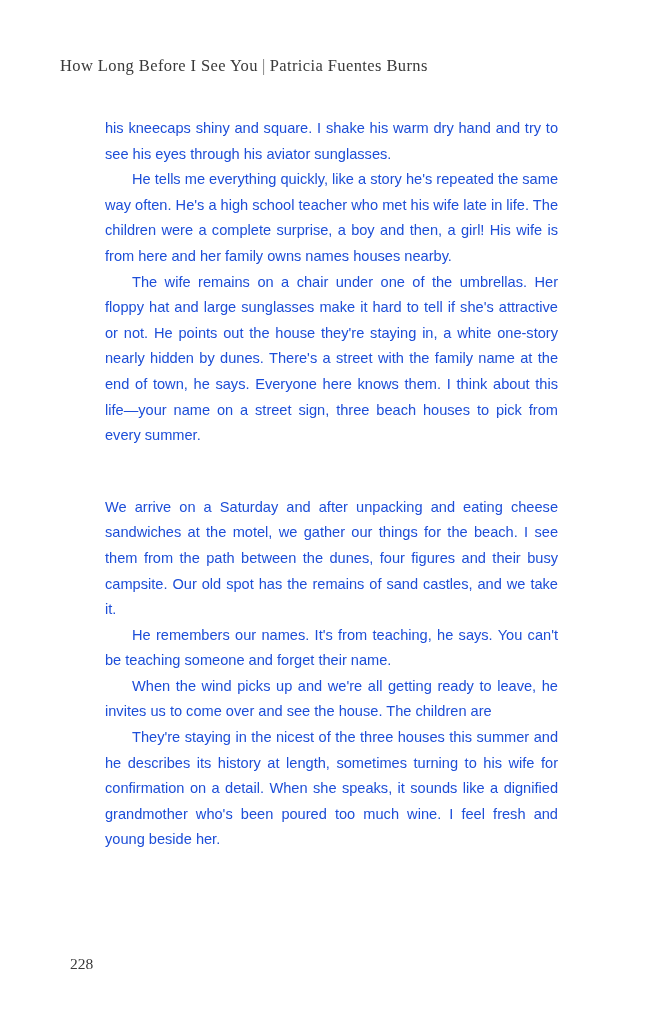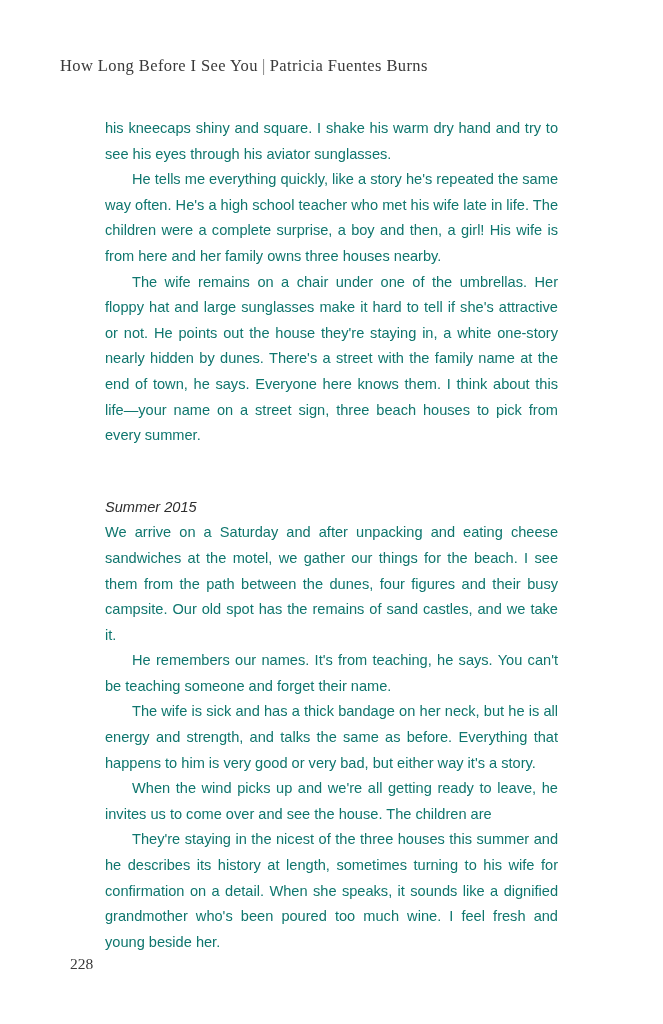--- a/index.html
+++ b/index.html
@@ -41,21 +41,21 @@
     top: 116px;
     left: 105px;
     width: 453px;
   }
   p.para {
     margin: 0;
     font-size: 14.6px;
     line-height: 25.6px;
     text-align: justify;
     text-justify: inter-word;
-    color: #0f766e;
+    color: #1d4ed8;
     hyphens: none;
   }
   p.para.indent {
     text-indent: 27px;
   }
   .section-gap {
     height: 46px;
   }
   .section-label {
     margin: 0 0 0 0;
@@ -80,30 +80,28 @@
 
 <div class="page">
 
   <div class="running-head">
     <span>How Long Before I See You</span><span class="sep">|</span><span>Patricia Fuentes Burns</span>
   </div>
 
   <div class="body-col">
 
     <p class="para">his kneecaps shiny and square. I shake his warm dry hand and try to see his eyes through his aviator sunglasses.</p>
-    <p class="para indent">He tells me everything quickly, like a story he's repeated the same way often. He's a high school teacher who met his wife late in life. The children were a complete surprise, a boy and then, a girl! His wife is from here and her family owns three houses nearby.</p>
+    <p class="para indent">He tells me everything quickly, like a story he's repeated the same way often. He's a high school teacher who met his wife late in life. The children were a complete surprise, a boy and then, a girl! His wife is from here and her family owns names houses nearby.</p>
     <p class="para indent">The wife remains on a chair under one of the umbrellas. Her floppy hat and large sunglasses make it hard to tell if she's attractive or not. He points out the house they're staying in, a white one-story nearly hidden by dunes. There's a street with the family name at the end of town, he says. Everyone here knows them. I think about this life—your name on a street sign, three beach houses to pick from every summer.</p>
 
     <div class="section-gap"></div>
 
-    <p class="section-label">Summer 2015</p>
 
     <p class="para">We arrive on a Saturday and after unpacking and eating cheese sandwiches at the motel, we gather our things for the beach. I see them from the path between the dunes, four figures and their busy campsite. Our old spot has the remains of sand castles, and we take it.</p>
     <p class="para indent">He remembers our names. It's from teaching, he says. You can't be teaching someone and forget their name.</p>
-    <p class="para indent">The wife is sick and has a thick bandage on her neck, but he is all energy and strength, and talks the same as before. Everything that happens to him is very good or very bad, but either way it's a story.</p>
     <p class="para indent">When the wind picks up and we're all getting ready to leave, he invites us to come over and see the house. The children are</p>
     <p class="para indent">They're staying in the nicest of the three houses this summer and he describes its history at length, sometimes turning to his wife for confirmation on a detail. When she speaks, it sounds like a dignified grandmother who's been poured too much wine. I feel fresh and young beside her.</p>
 
   </div>
 
   <div class="folio">228</div>
 
 </div>
 
 </body></html>

